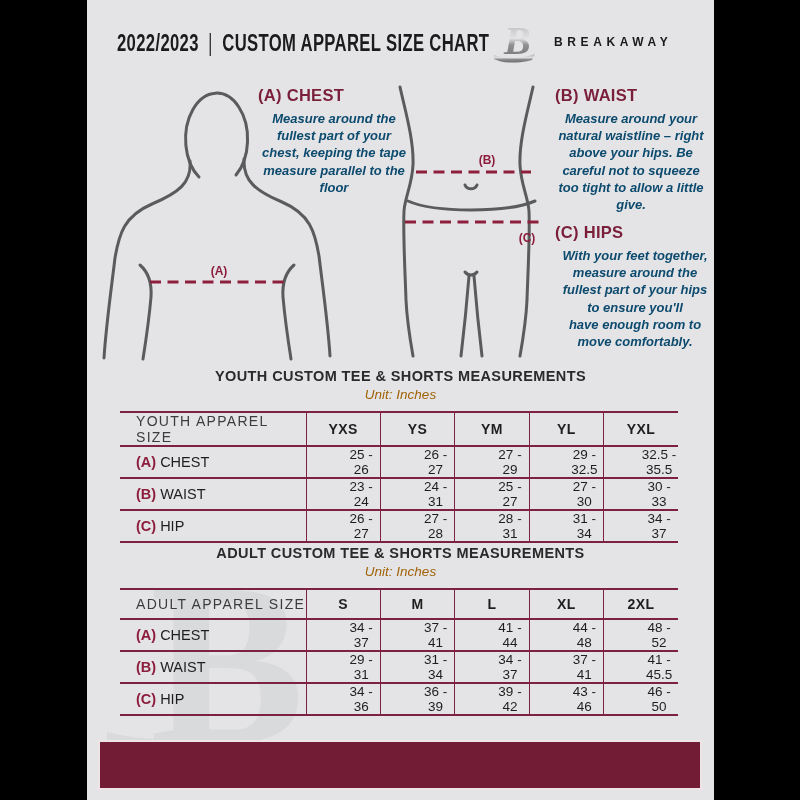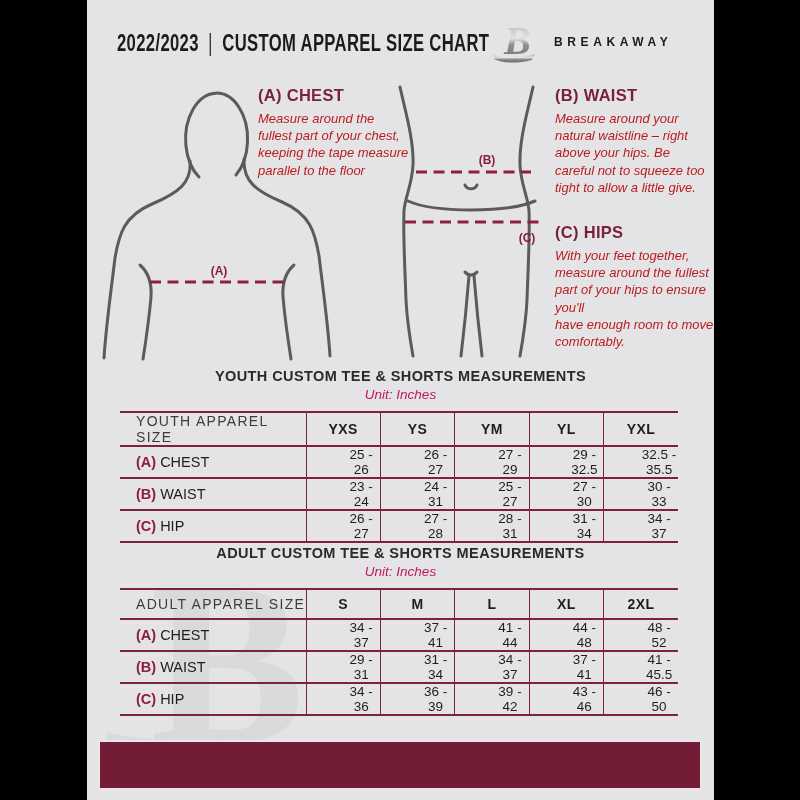--- a/index.html
+++ b/index.html
@@ -16,40 +16,40 @@
   .doc-title .sep { font-weight:400; margin:0 14px; font-size:23px; color:#2a2a2c; }
   .brand-name {
     position:absolute; left:467px; top:35px;
     font-size:12px; font-weight:700; letter-spacing:4.6px; color:#1b1b1d; white-space:nowrap;
   }
   .logo-svg { position:absolute; left:404px; top:16px; }
 
   
   .inst-head { position:absolute; font-size:16.5px; font-weight:700; letter-spacing:.3px; color:#7a1f3a; }
   .inst-body {
-    position:absolute; font-size:13px; font-style:italic; font-weight:400;
-    color:#b91c1c; line-height:17.2px; white-space:pre-line;
+    position:absolute; font-size:13px; font-style:italic; font-weight:700;
+    color:#0c4a6e; line-height:17.2px; white-space:pre-line;text-align:center;
   }
   .head-a { left:171px; top:86px; }   .body-a { left:171px; top:110px; width:152px; }
   .head-b { left:468px; top:86px; }   .body-b { left:468px; top:110px; width:152px; }
   .head-c { left:468px; top:223px; }  .body-c { left:468px; top:247px; width:160px; }
 
   
   .fig { position:absolute; }
   .fig-torso { left:13px; top:85px; }
   .fig-hips  { left:303px; top:85px; }
   .body-line { fill:none; stroke:#5a5b5d; stroke-width:3; stroke-linecap:round; }
   .dash-line { fill:none; stroke:#8d1f3d; stroke-width:3; stroke-dasharray:11 6.5; }
   .measure-label { font-family:"Liberation Sans",sans-serif; font-size:12px; font-weight:700; fill:#8c1d3d; }
 
   
   .tbl-title-wrap { position:absolute; left:0; width:627px; text-align:center; }
   .youth-title { top:368px; } .adult-title { top:545px; }
   .tbl-title { font-size:14.5px; font-weight:700; letter-spacing:.4px; color:#2a2a2a; }
-  .tbl-unit  { font-size:13.5px; font-style:italic; color:#be185d; margin-top:3px; }
+  .tbl-unit  { font-size:13.5px; font-style:italic; color:#a16207; margin-top:3px; }
 
   table.size-table {
     position:absolute; left:33px; width:558px;
     border-collapse:collapse; table-layout:fixed;
     border-top:2px solid #7c2141; border-bottom:2px solid #7c2141;
     background:transparent;
   }
   .youth-table { top:411px; } .adult-table { top:588px; }
   table.size-table col.c-label { width:186px; }
   table.size-table col.c-data  { width:74.4px; }

